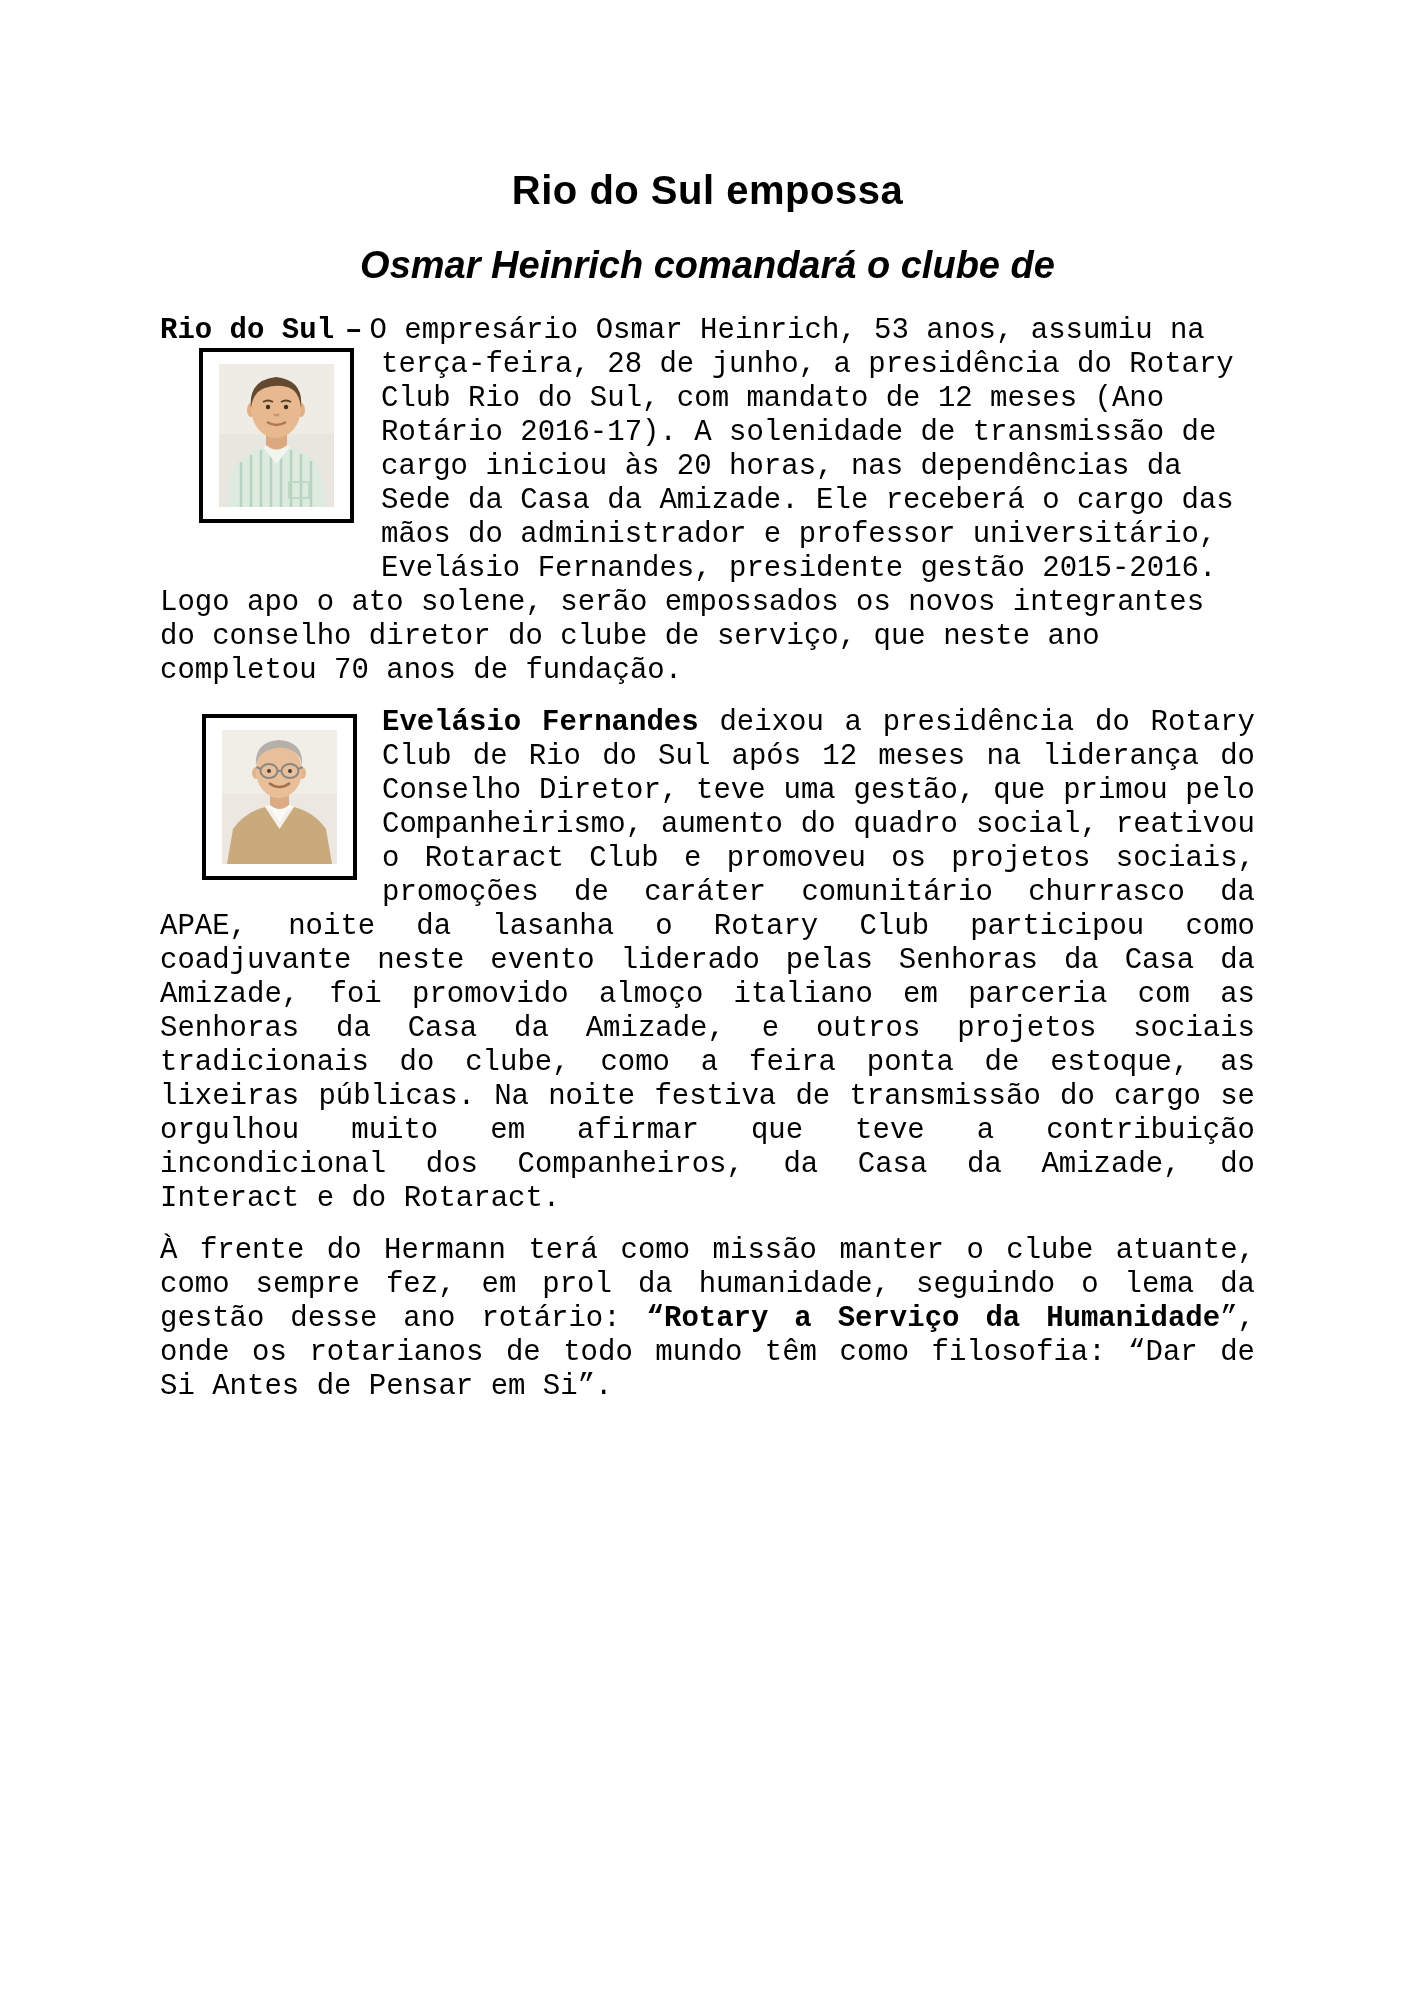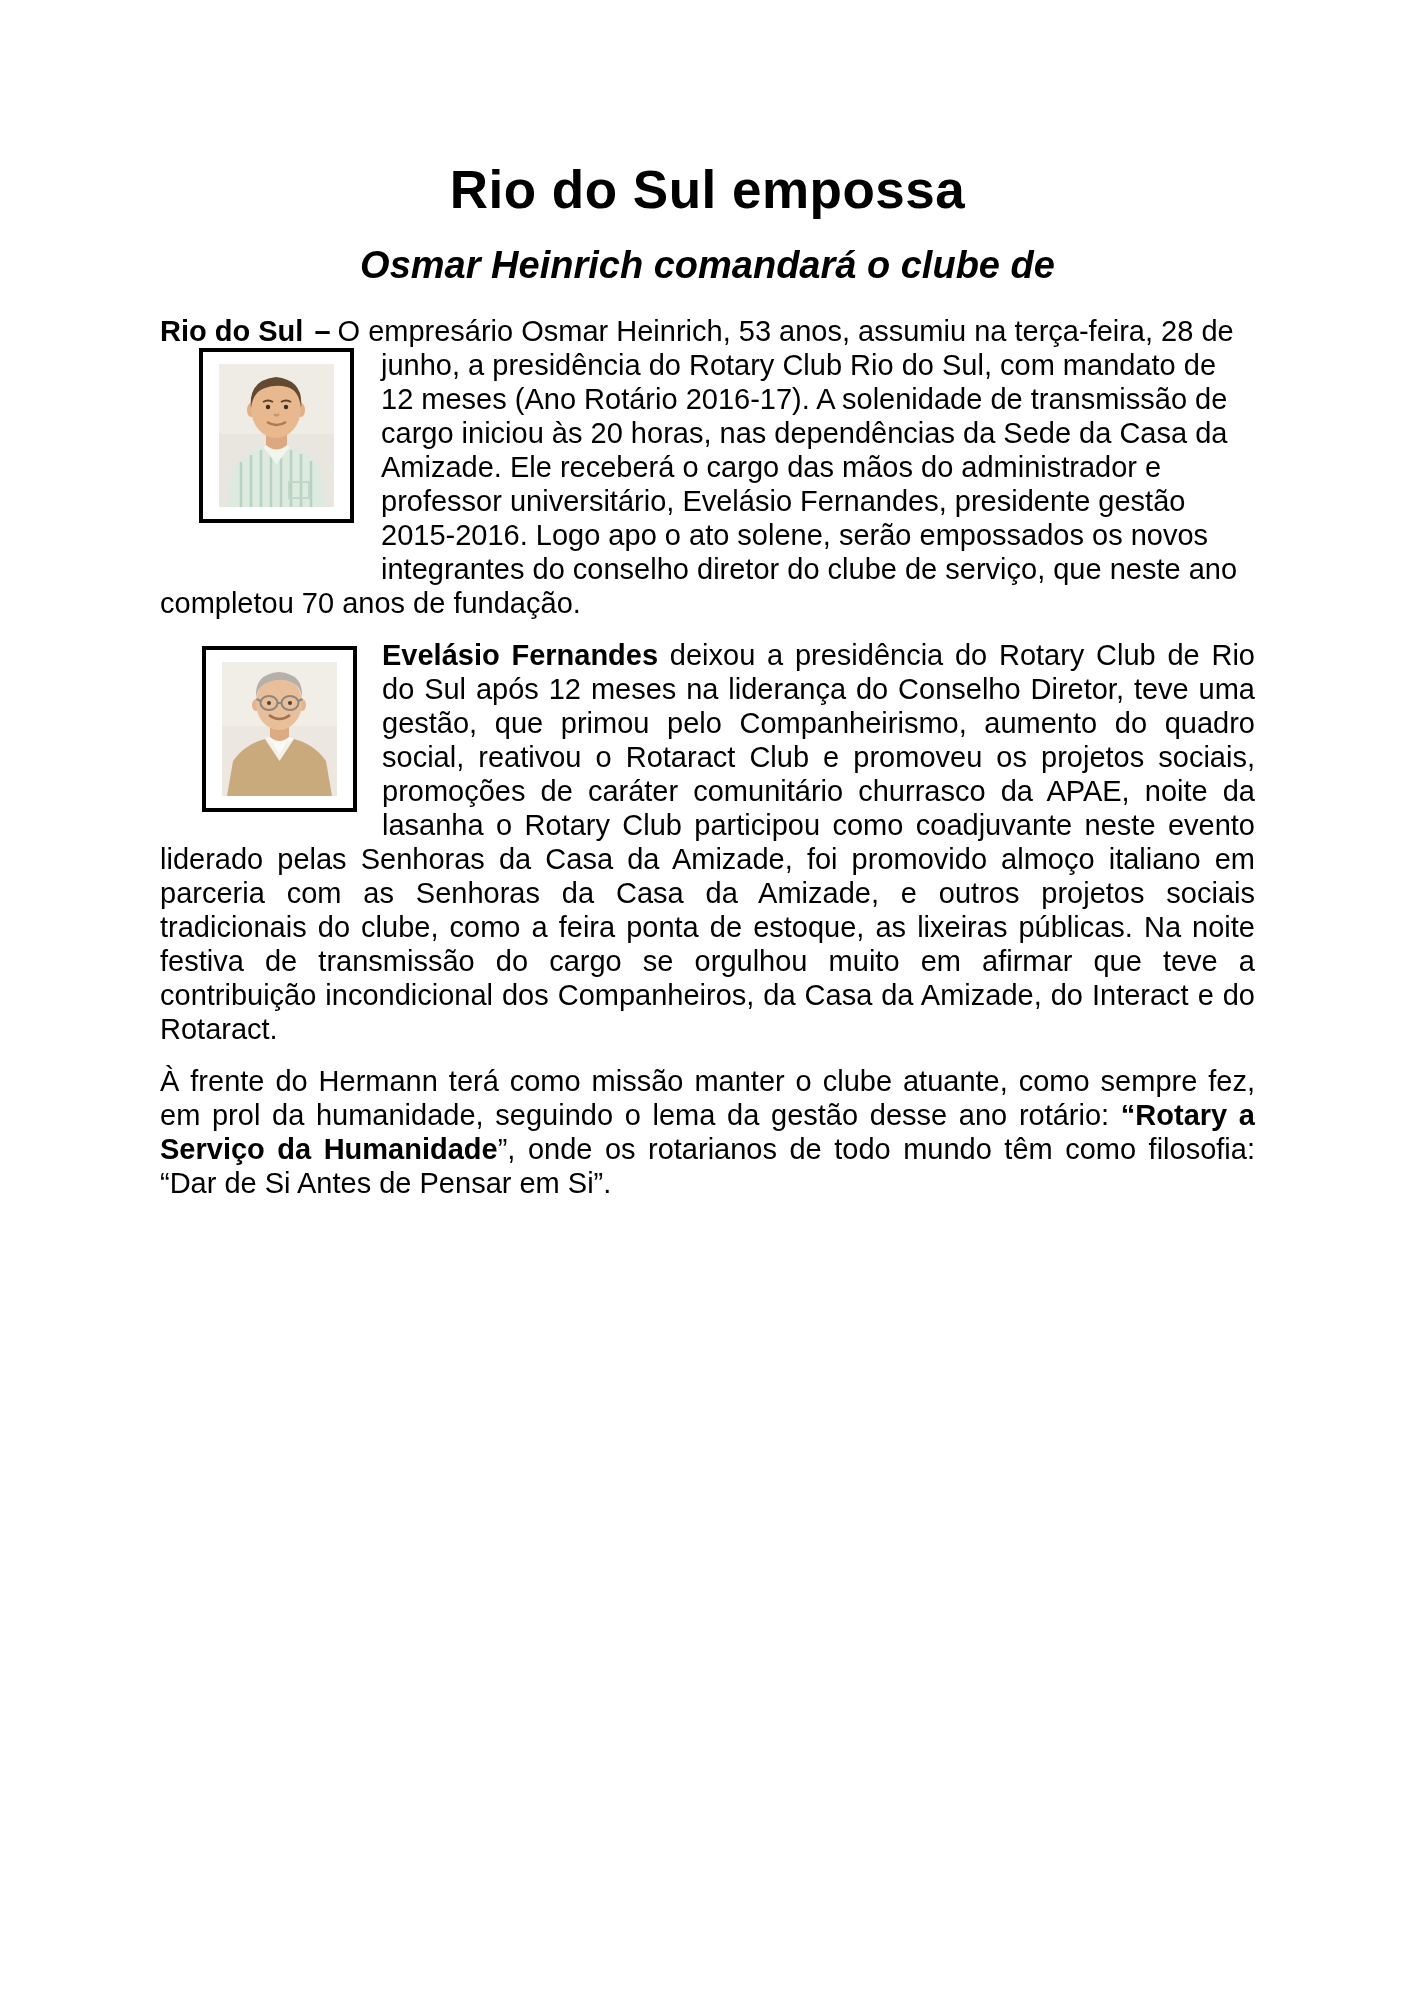--- a/index.html
+++ b/index.html
@@ -9,41 +9,41 @@
     height: 2000px;
     box-sizing: border-box;
     background: #ffffff;
     color: #000000;
     font-family: "Liberation Sans", "DejaVu Sans", sans-serif;
     padding: 166px 159px 0 160px;
     overflow: hidden;
   }
   .title {
     margin: 0;
-    font-size: 53px;
+    font-size: 40px;
     line-height: 48px;
     font-weight: bold;
     text-align: center;
     letter-spacing: 0.5px;
   }
   .title .line, .subtitle .line { display: block; }
   .subtitle {
     margin: 28px 0 4px 0;
     font-size: 38px;
     line-height: 47px;
     font-weight: bold;
     font-style: italic;
     text-align: center;
   }
   .article {
     margin-top: 25px;
     font-size: 29px;
     line-height: 34px;
   }
-  .article p { margin: 0 0 18px 0; }
+  .article p { margin: 0 0 18px 0; font-family: Liberation Mono, monospace; }
   .p2 { margin-bottom: 15px; text-align: justify; }
   .p3 { margin-bottom: 36px; }
   .p4 { margin-bottom: 28px; }
   .p5 { margin-bottom: 0; text-align: justify; }
   .dash { font-weight: bold; padding: 0 7px 0 11px; }
   .photo-wrap { float: left; box-sizing: border-box; }
   .w1 {
     width: 221px;
     padding-top: 34px;
     margin-bottom: 32px;

